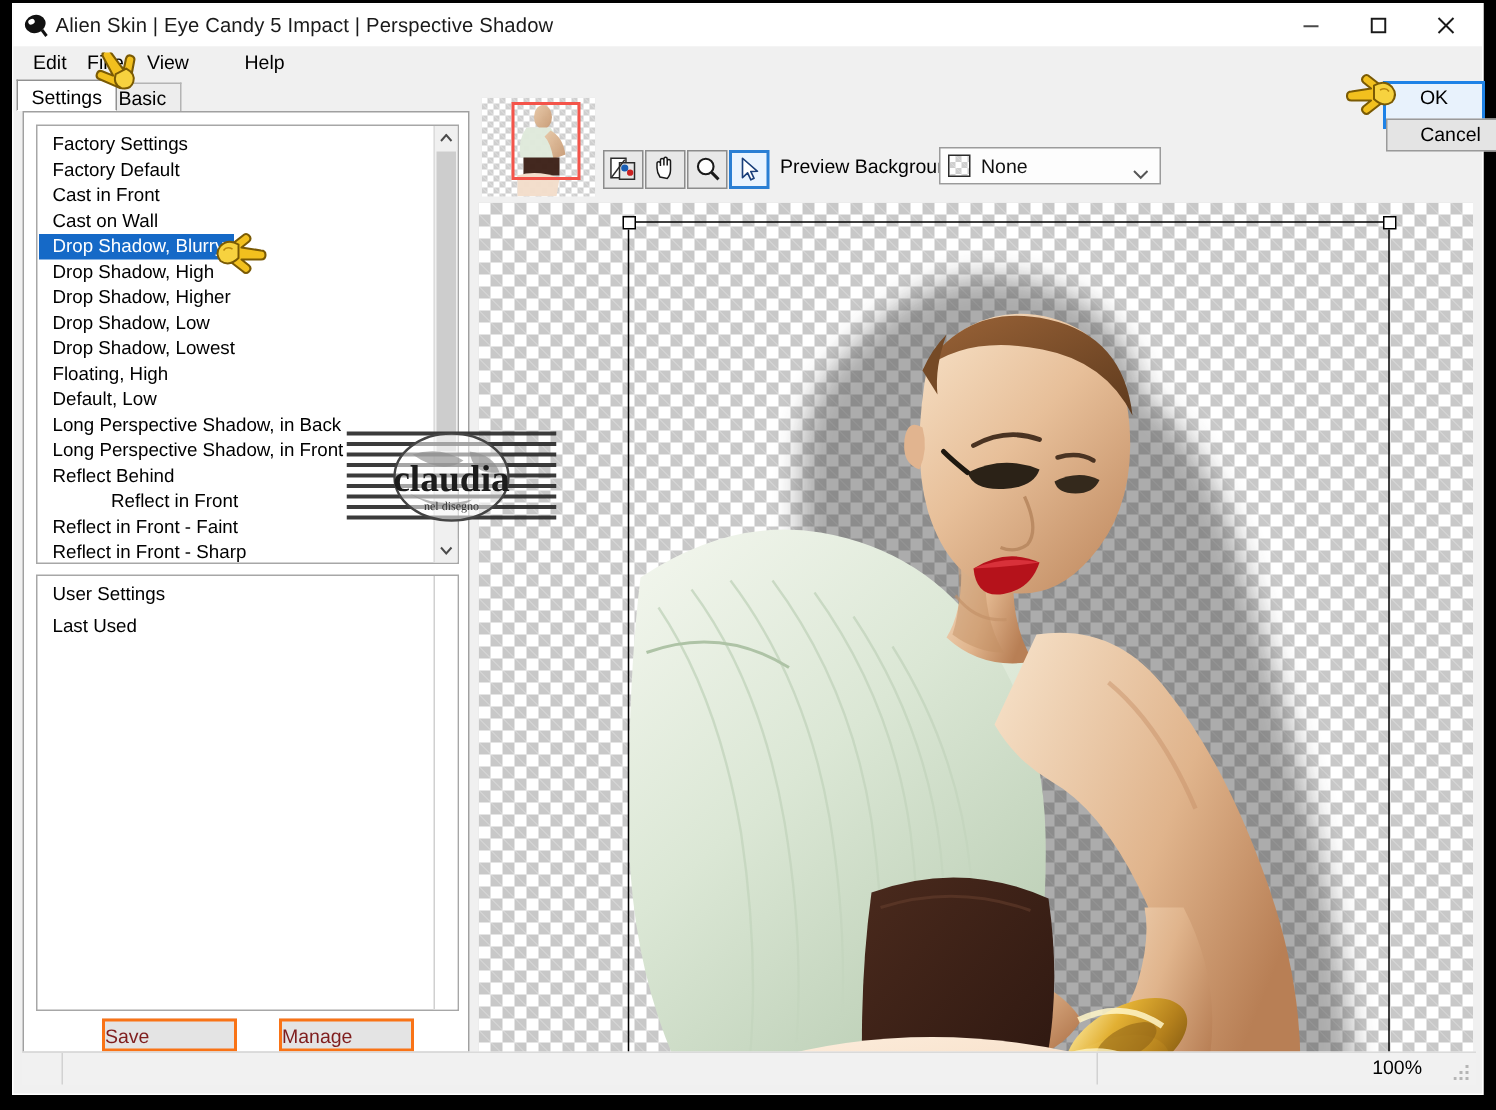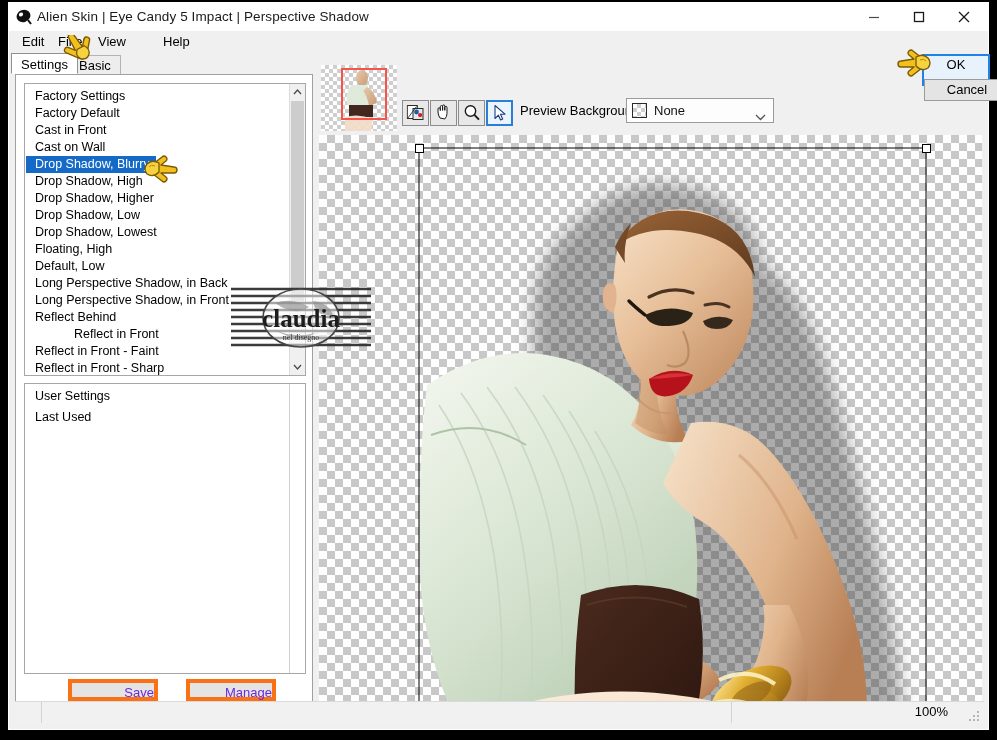--- a/index.html
+++ b/index.html
@@ -37,22 +37,22 @@
       border:1px solid #a7a7a7;box-sizing:border-box;overflow:hidden;}
   .litem{position:absolute;left:1px;width:264px;height:17px;line-height:17px;font-size:12.5px;
       color:#000;padding-left:9px;box-sizing:border-box;white-space:nowrap;cursor:default;}
   .litem.sel{background:#1569c7;color:#fff;width:auto;padding-right:6px;}
 
   .userbox{position:absolute;left:8px;top:308px;width:282px;height:291px;background:#fff;
       border:1px solid #a7a7a7;box-sizing:border-box;overflow:hidden;}
   .uitem{position:absolute;left:1px;height:17px;line-height:17px;font-size:12.5px;color:#000;
       padding-left:9px;white-space:nowrap;cursor:default;}
 
-  .sbtn{position:absolute;top:604px;height:22px;background:#e4e4e4;border:4px solid #f97316;
-      font-size:13px;color:#6d28d9;cursor:default;box-sizing:border-box;line-height:20px;text-align:right;}
+  .sbtn{position:absolute;top:604px;height:22px;background:#e4e4e4;border:2px solid #f97316;
+      font-size:13px;color:#7f1d1d;cursor:default;box-sizing:border-box;line-height:20px;text-align:left;}
 
   
   .vscroll{position:absolute;right:0;top:0;width:16px;height:100%;background:#f0f0f0;
       border-left:1px solid #dcdcdc;box-sizing:border-box;}
   .sb-arrow{position:absolute;left:0;width:15px;height:16px;background:#f0f0f0;cursor:default;}
   .sb-arrow.up{top:0;} .sb-arrow.down{bottom:0;}
   .sb-arrow svg{position:absolute;left:3px;top:5px;}
   .sb-thumb{position:absolute;left:1px;width:13px;background:#cdcdcd;cursor:default;}
   .vscroll2{position:absolute;right:0;top:0;width:16px;height:100%;background:#fff;}
   .vscroll2 .divline{position:absolute;left:0;top:0;width:1px;height:100%;background:#d0d0d0;}

